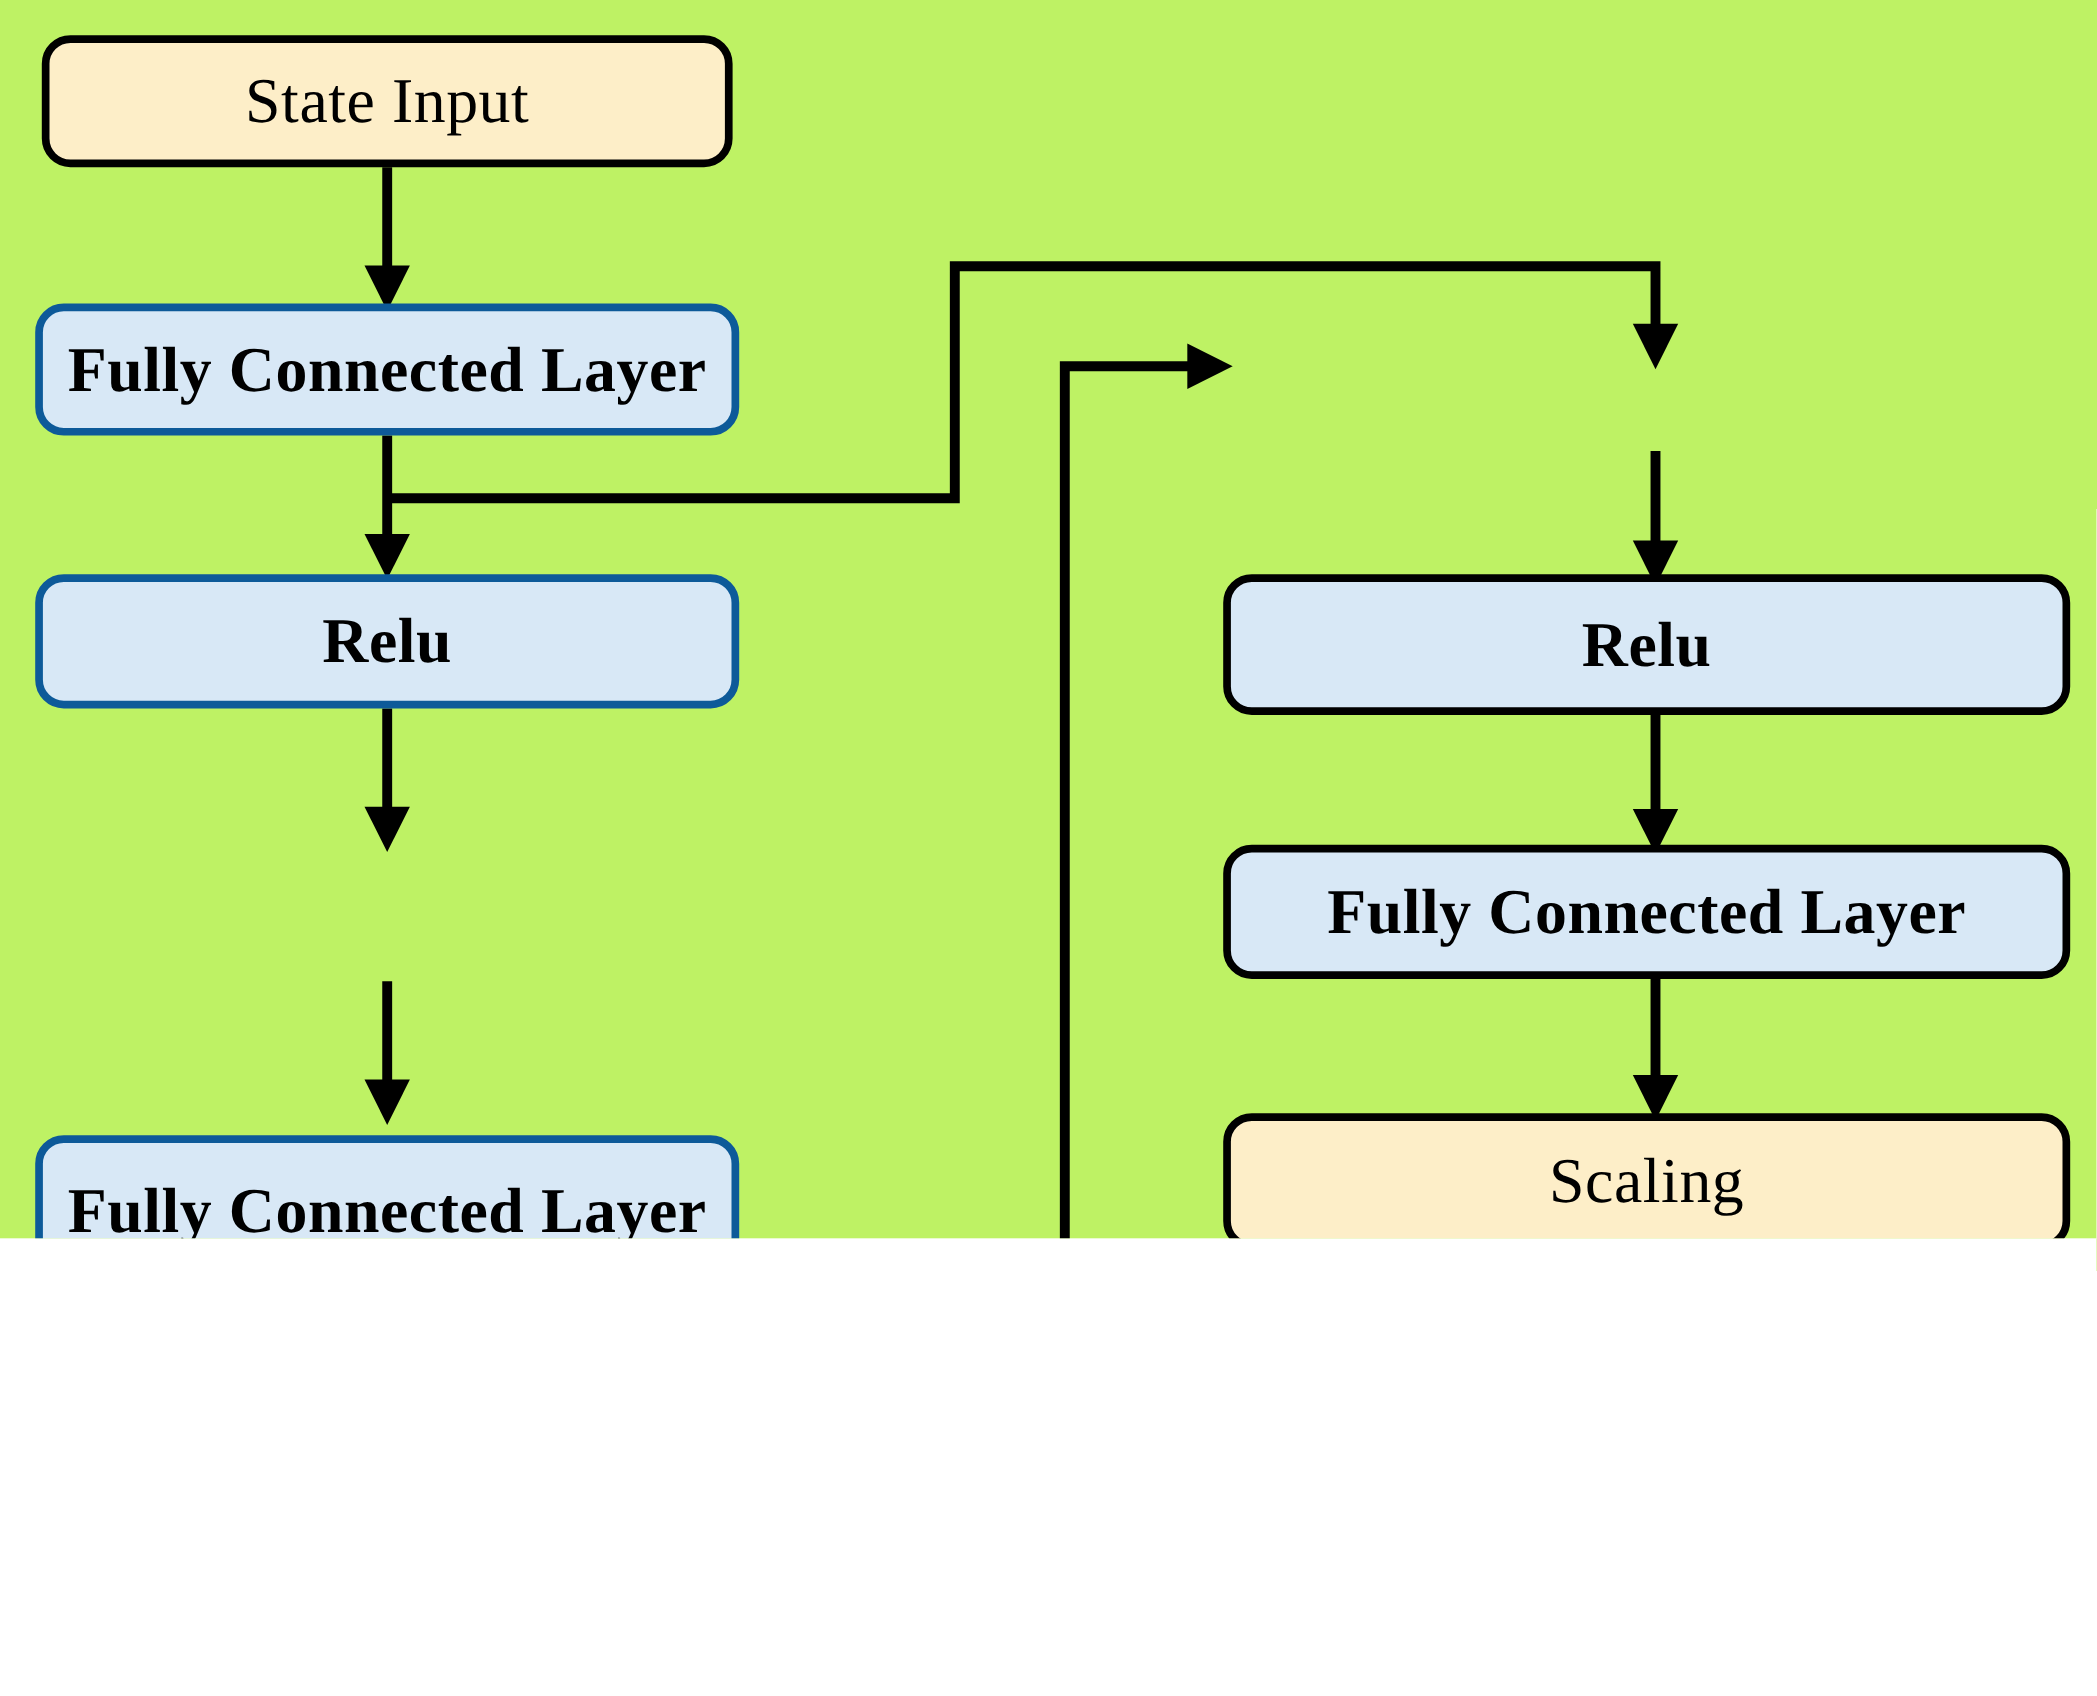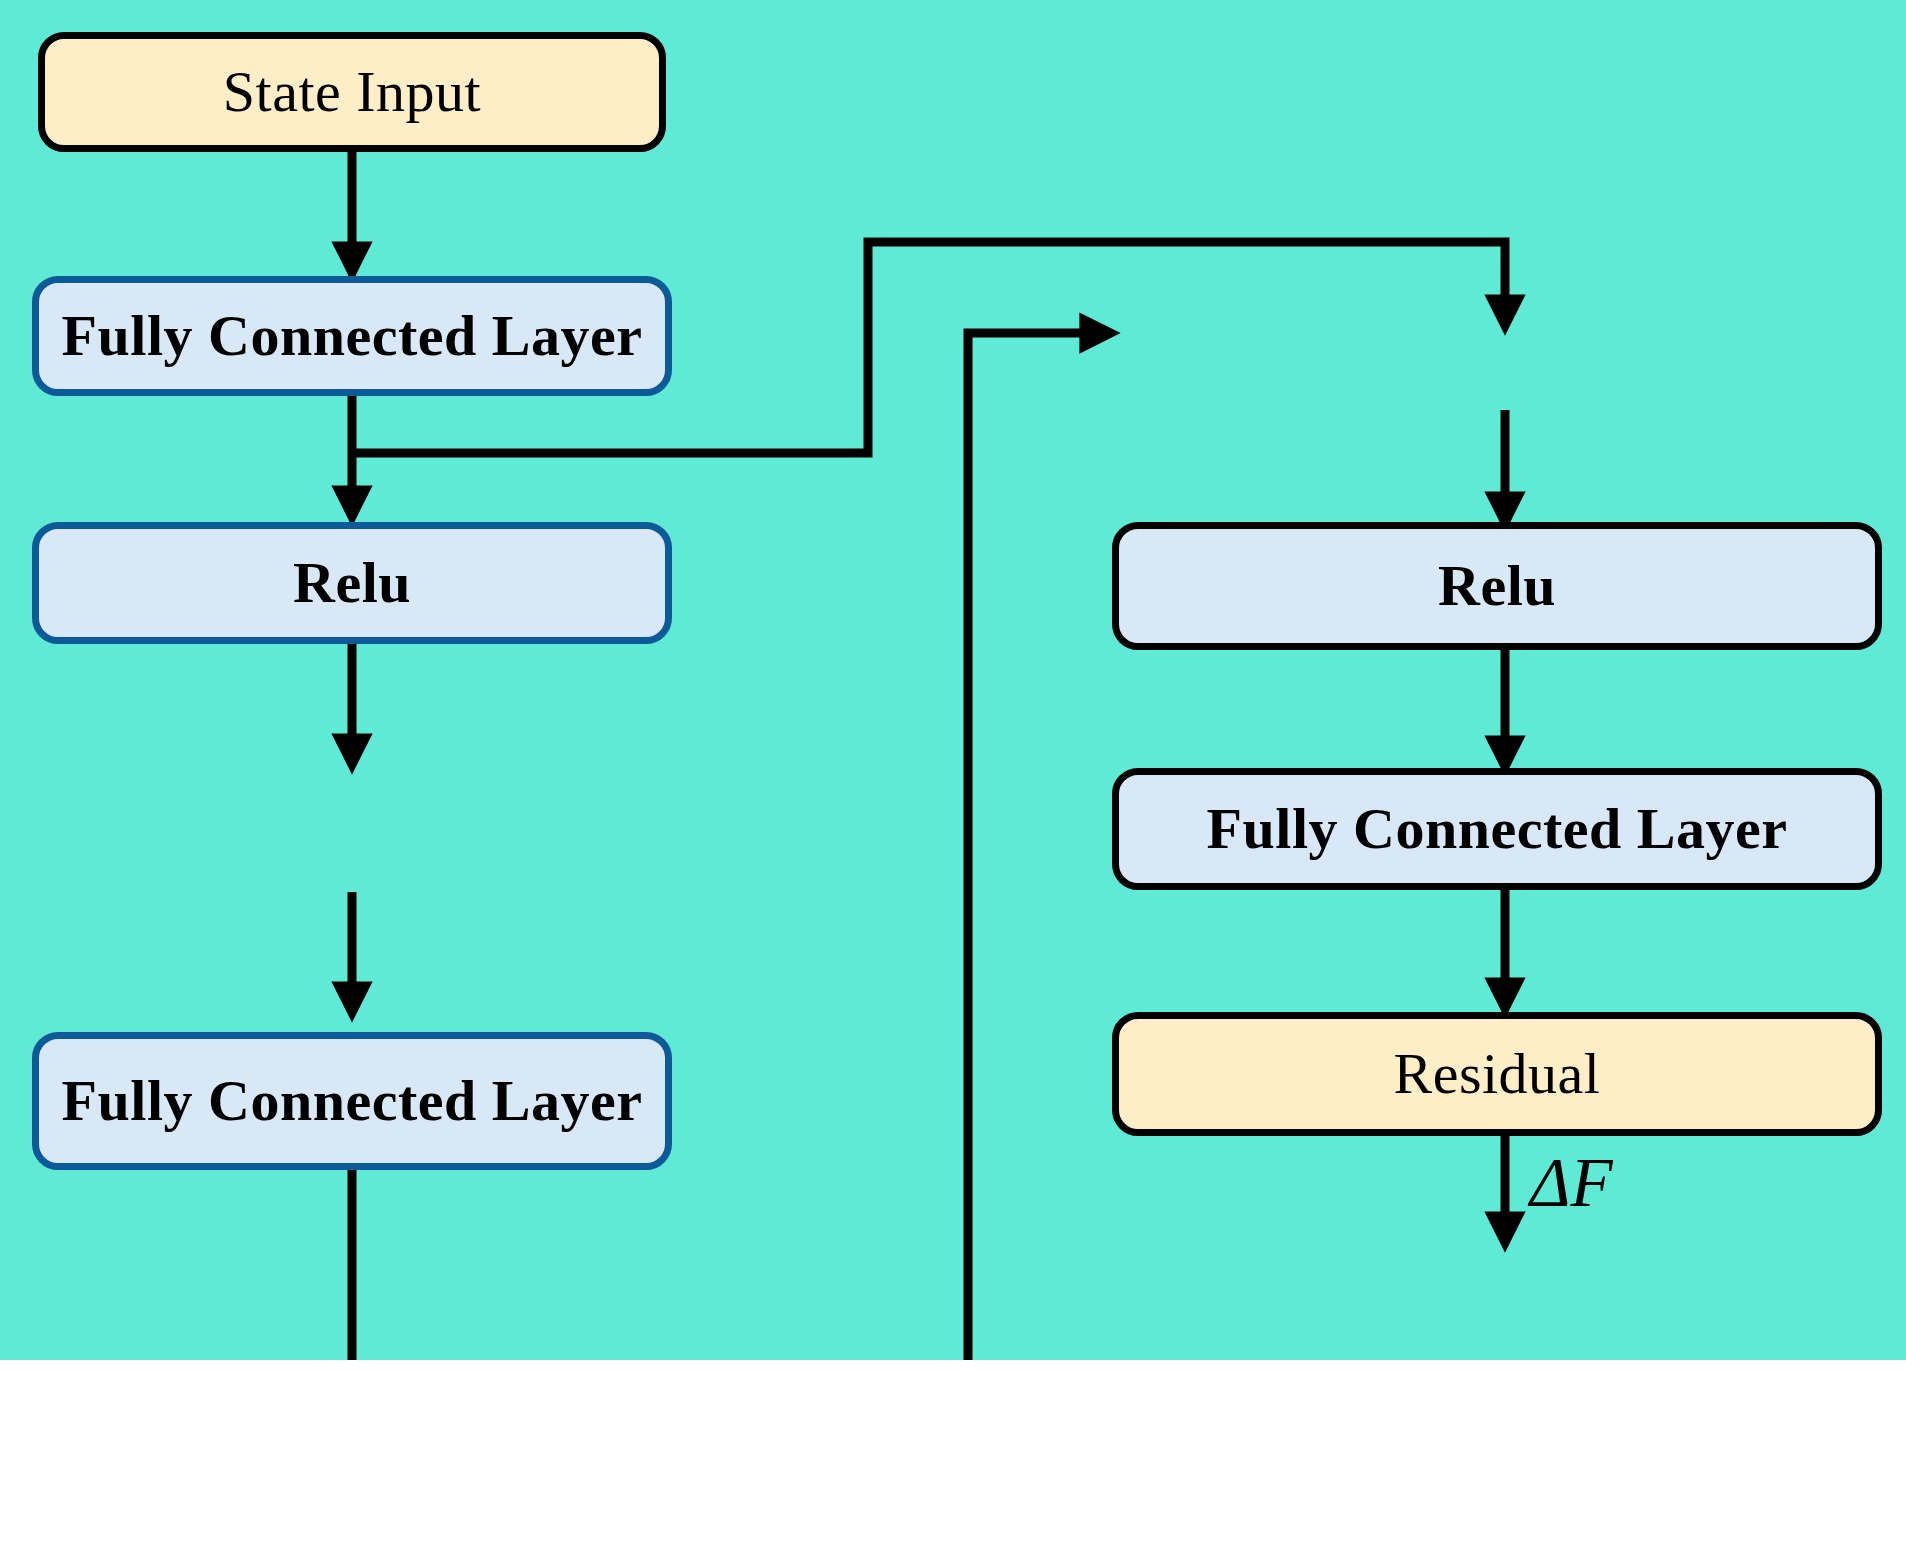--- a/index.html
+++ b/index.html
@@ -6,22 +6,22 @@
     margin: 0;
     padding: 0;
     background: #ffffff;
   }
   body {
     font-family: "Liberation Serif", "DejaVu Serif", serif;
   }
   #canvas {
     position: relative;
     width: 1906px;
-    height: 1360px;
-    background: #5eead4;
+    height: 1126px;
+    background: #bef264;
     overflow: hidden;
   }
   .node {
     position: absolute;
     box-sizing: border-box;
     display: flex;
     align-items: center;
     justify-content: center;
     border-radius: 26px;
     text-align: center;
@@ -125,18 +125,18 @@
 
   <div class="node fill-blue bd-black" style="left:1112px; top:522px; width:770px; height:128px;">
     <span class="node-label">Relu</span>
   </div>
 
   <div class="node fill-blue bd-black" style="left:1112px; top:768px; width:770px; height:122px;">
     <span class="node-label">Fully Connected Layer</span>
   </div>
 
   <div class="node fill-yellow bd-black" style="left:1112px; top:1012px; width:770px; height:124px;">
-    <span class="node-label">Residual</span>
+    <span class="node-label">Scaling</span>
   </div>
 
   <div class="delta-label" style="left:1530px; top:1144px;">ΔF</div>
 
 </div>
 
 </body></html>

